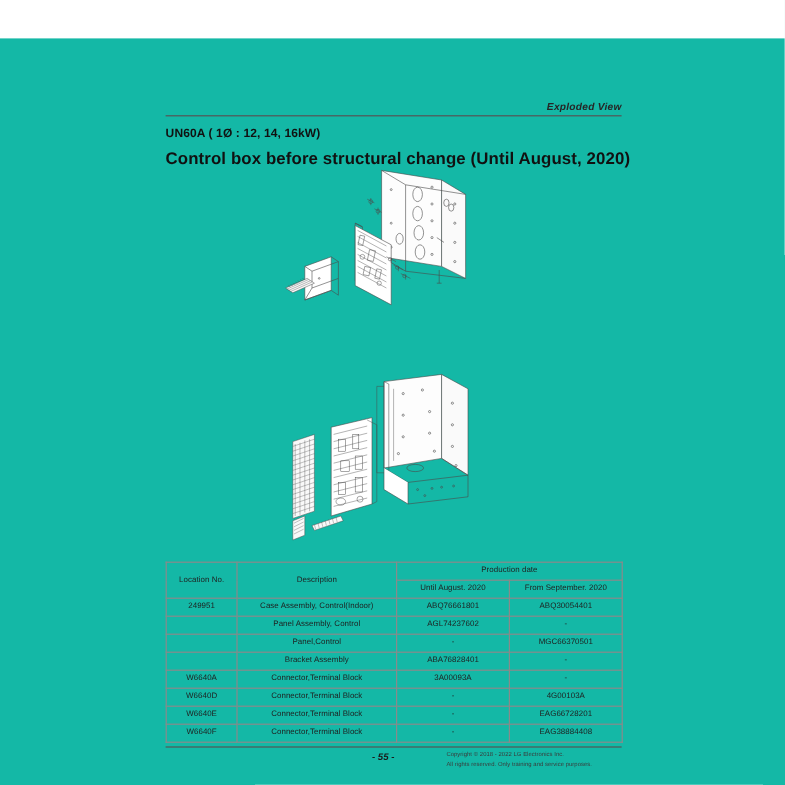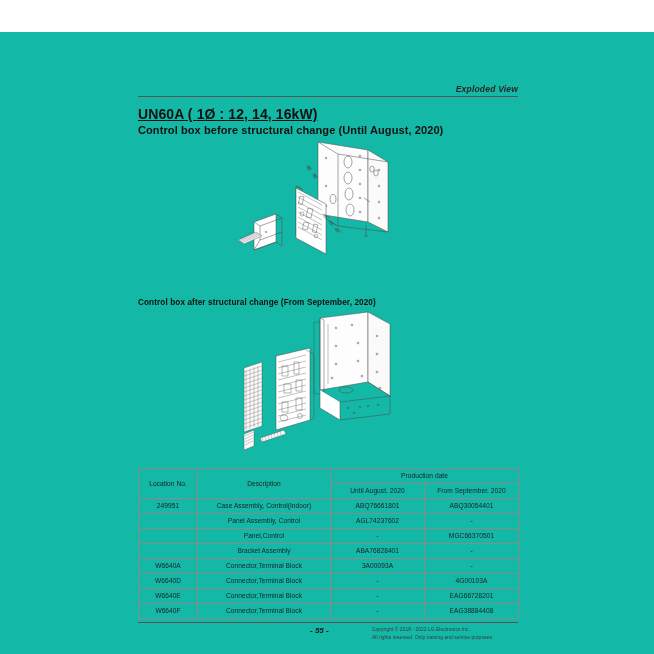--- a/index.html
+++ b/index.html
@@ -40,31 +40,30 @@
   }
   .header-rule {
     border-bottom: 1px solid #555;
     width: 100%;
   }
 
   .model-title {
     position: absolute;
     left: 138px;
     top: 74px;
-    font-size: 14px;
+    font-size: 10px;
     font-weight: 700;
     color: #111;
     letter-spacing: 0.1px;
-    text-decoration: underline;
   }
   .section-title-1 {
     position: absolute;
     left: 138px;
     top: 92px;
-    font-size: 11px;
+    font-size: 14px;
     font-weight: 700;
     color: #111;
     letter-spacing: 0.1px;
   }
   .section-title-2 {
     position: absolute;
     left: 138px;
     top: 266px;
     font-size: 8.2px;
     font-weight: 700;
@@ -227,21 +226,20 @@
 
       <g stroke-width="0.4">
         <path d="M2 104 L20 96 L26 100 L8 108 Z" fill="#f8f8f8"></path>
         <path d="M3 105 L21 97 M4.5 106 L22.5 98 M6 107 L24 99" stroke-width="0.3"></path>
         <path d="M4 102 L6 103 M6 101 L8 102 M8 100 L10 101 M10 99 L12 100
                  M12 98 L14 99 M14 97 L16 98 M16 96 L18 97" stroke-width="0.3"></path>
       </g>
     </svg>
   </div>
 
-  <div class="section-title-2">Control box after structural change (From September, 2020)</div>
 
   <div class="figure-2">
     <svg viewBox="0 0 190 145" width="190" height="145" fill="none" stroke="#4a4a4a" stroke-width="0.5">
 
       <path d="M92 8 L140 2 L140 72 L92 80 Z" fill="#fdfdfd"></path>
       <path d="M140 2 L162 14 L162 86 L140 72 Z" fill="#fafafa"></path>
       <path d="M92 8 L96 10 L96 82" stroke-width="0.45"></path>
       <path d="M92 80 L112 92 L162 86"></path>
       <path d="M112 92 L112 110 L92 98 L92 80" fill="#ffffff"></path>
       <path d="M112 110 L162 104 L162 86"></path>

